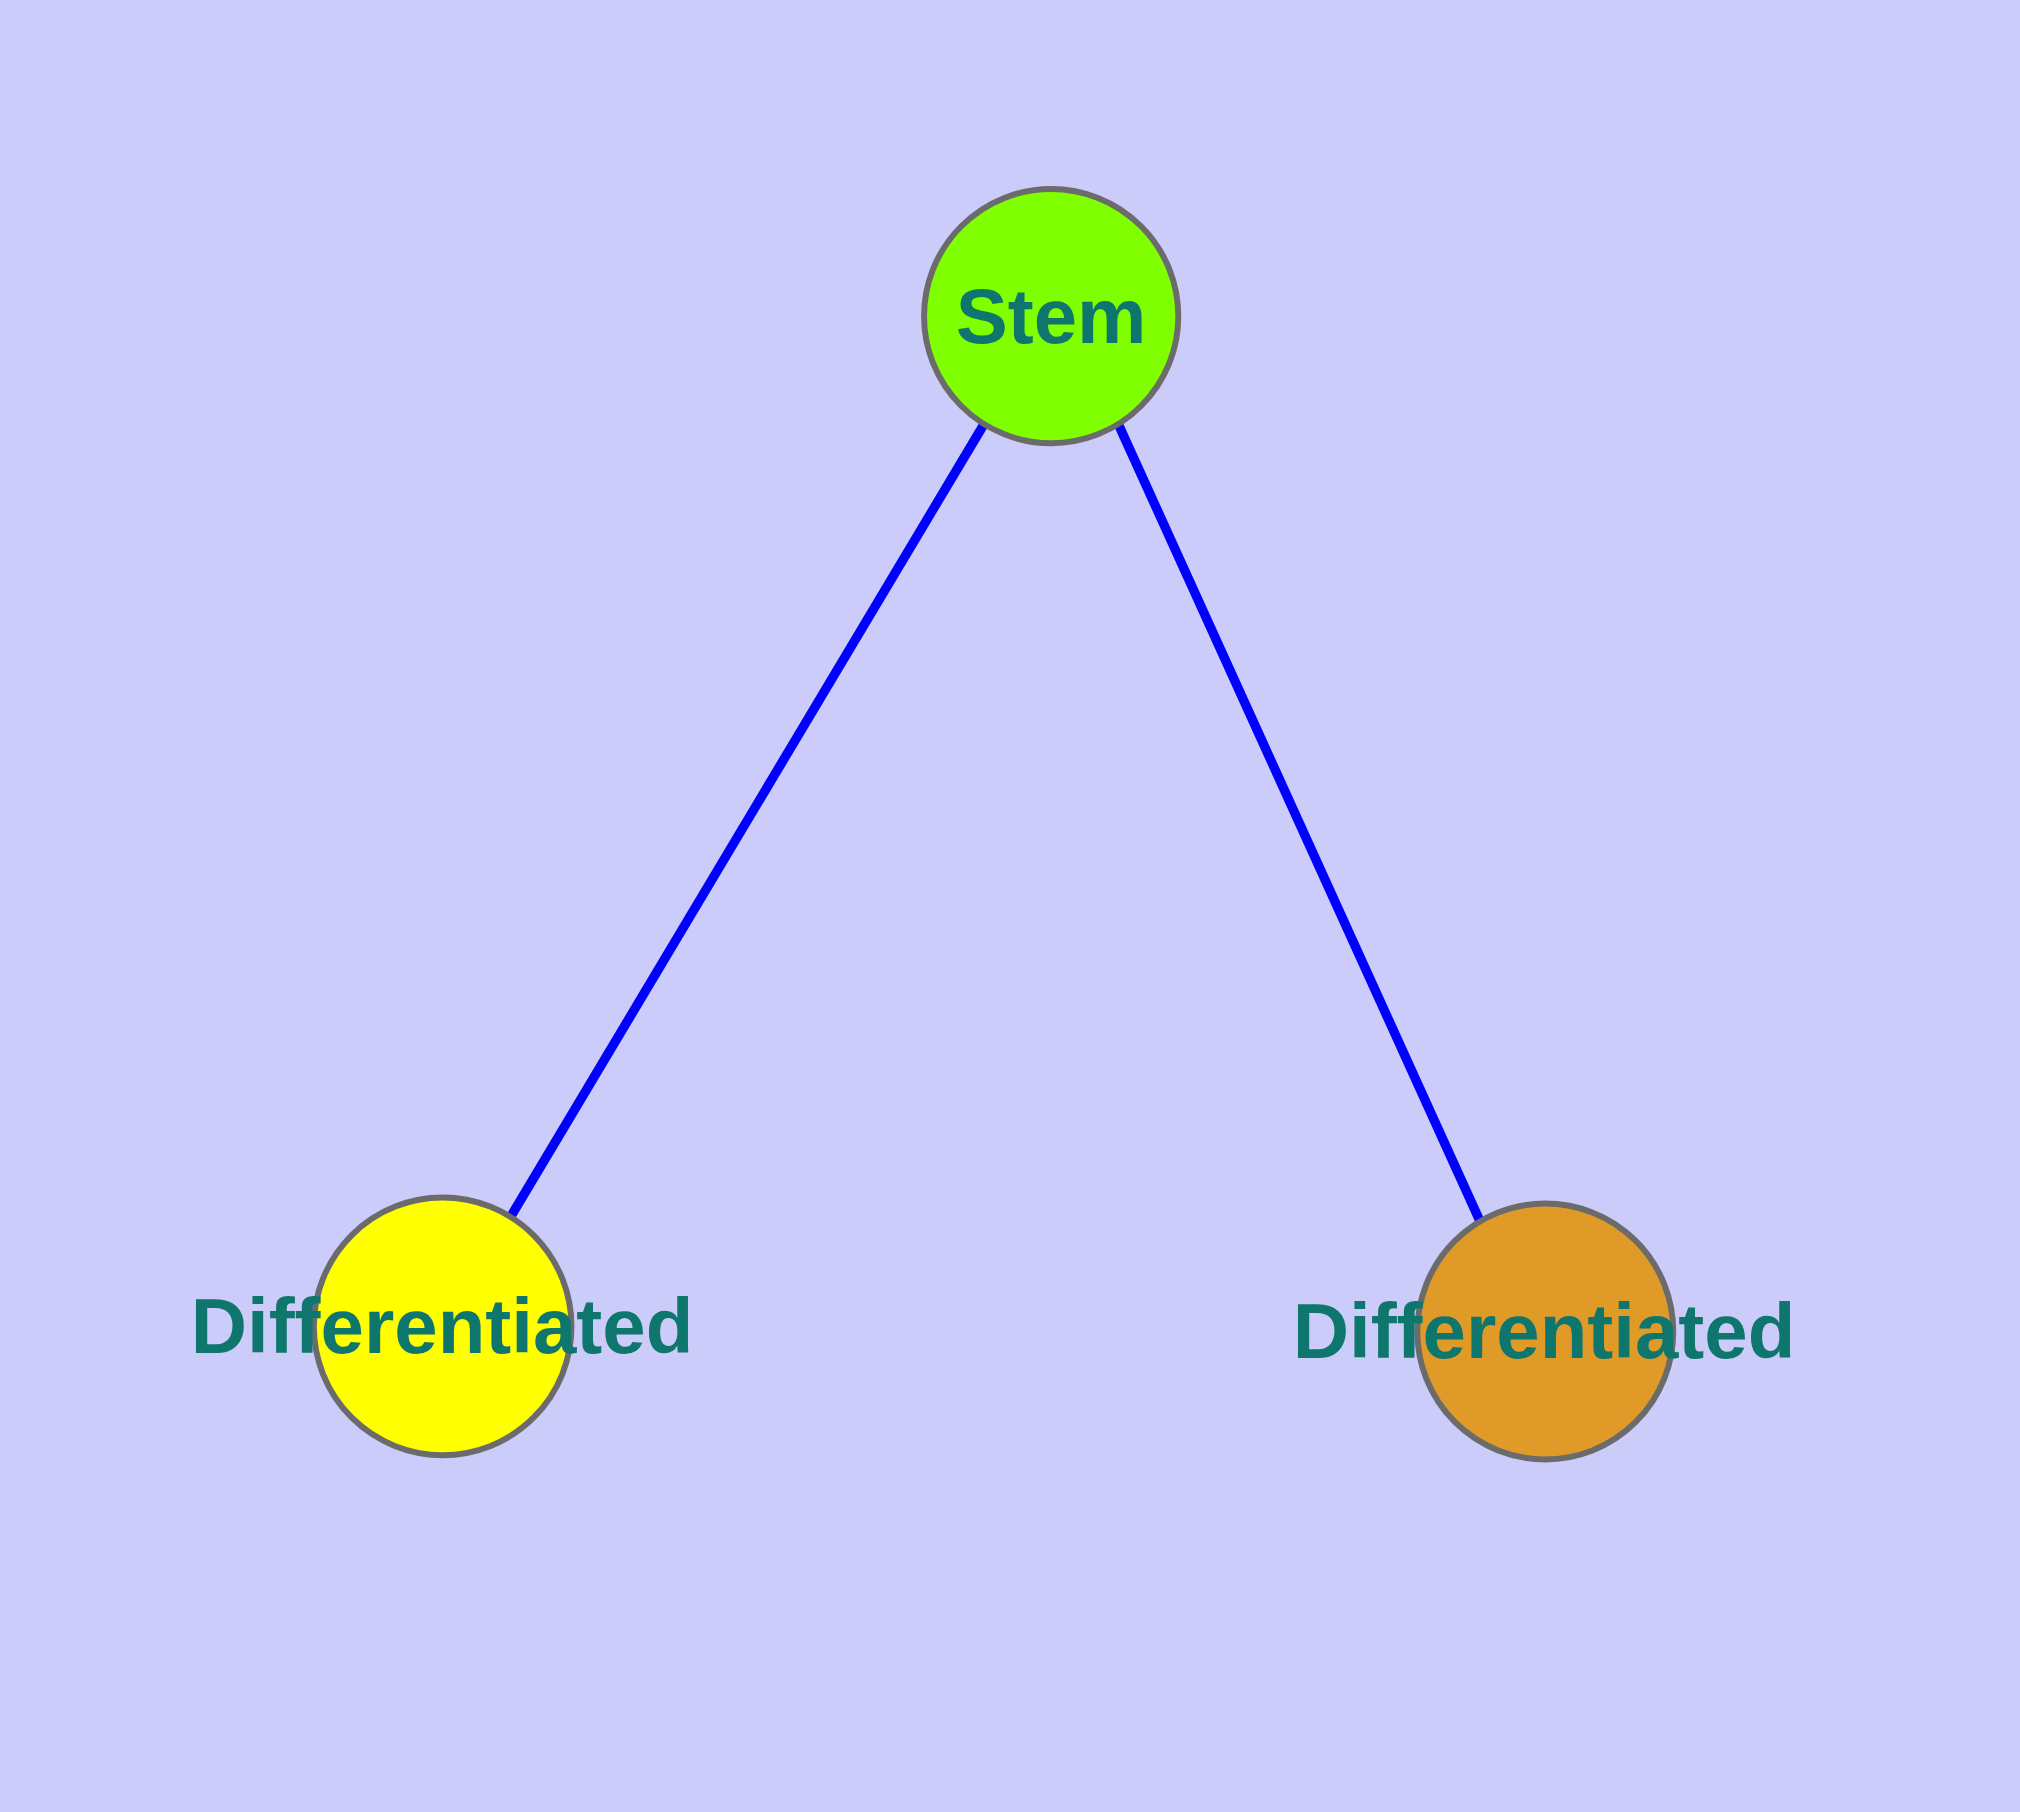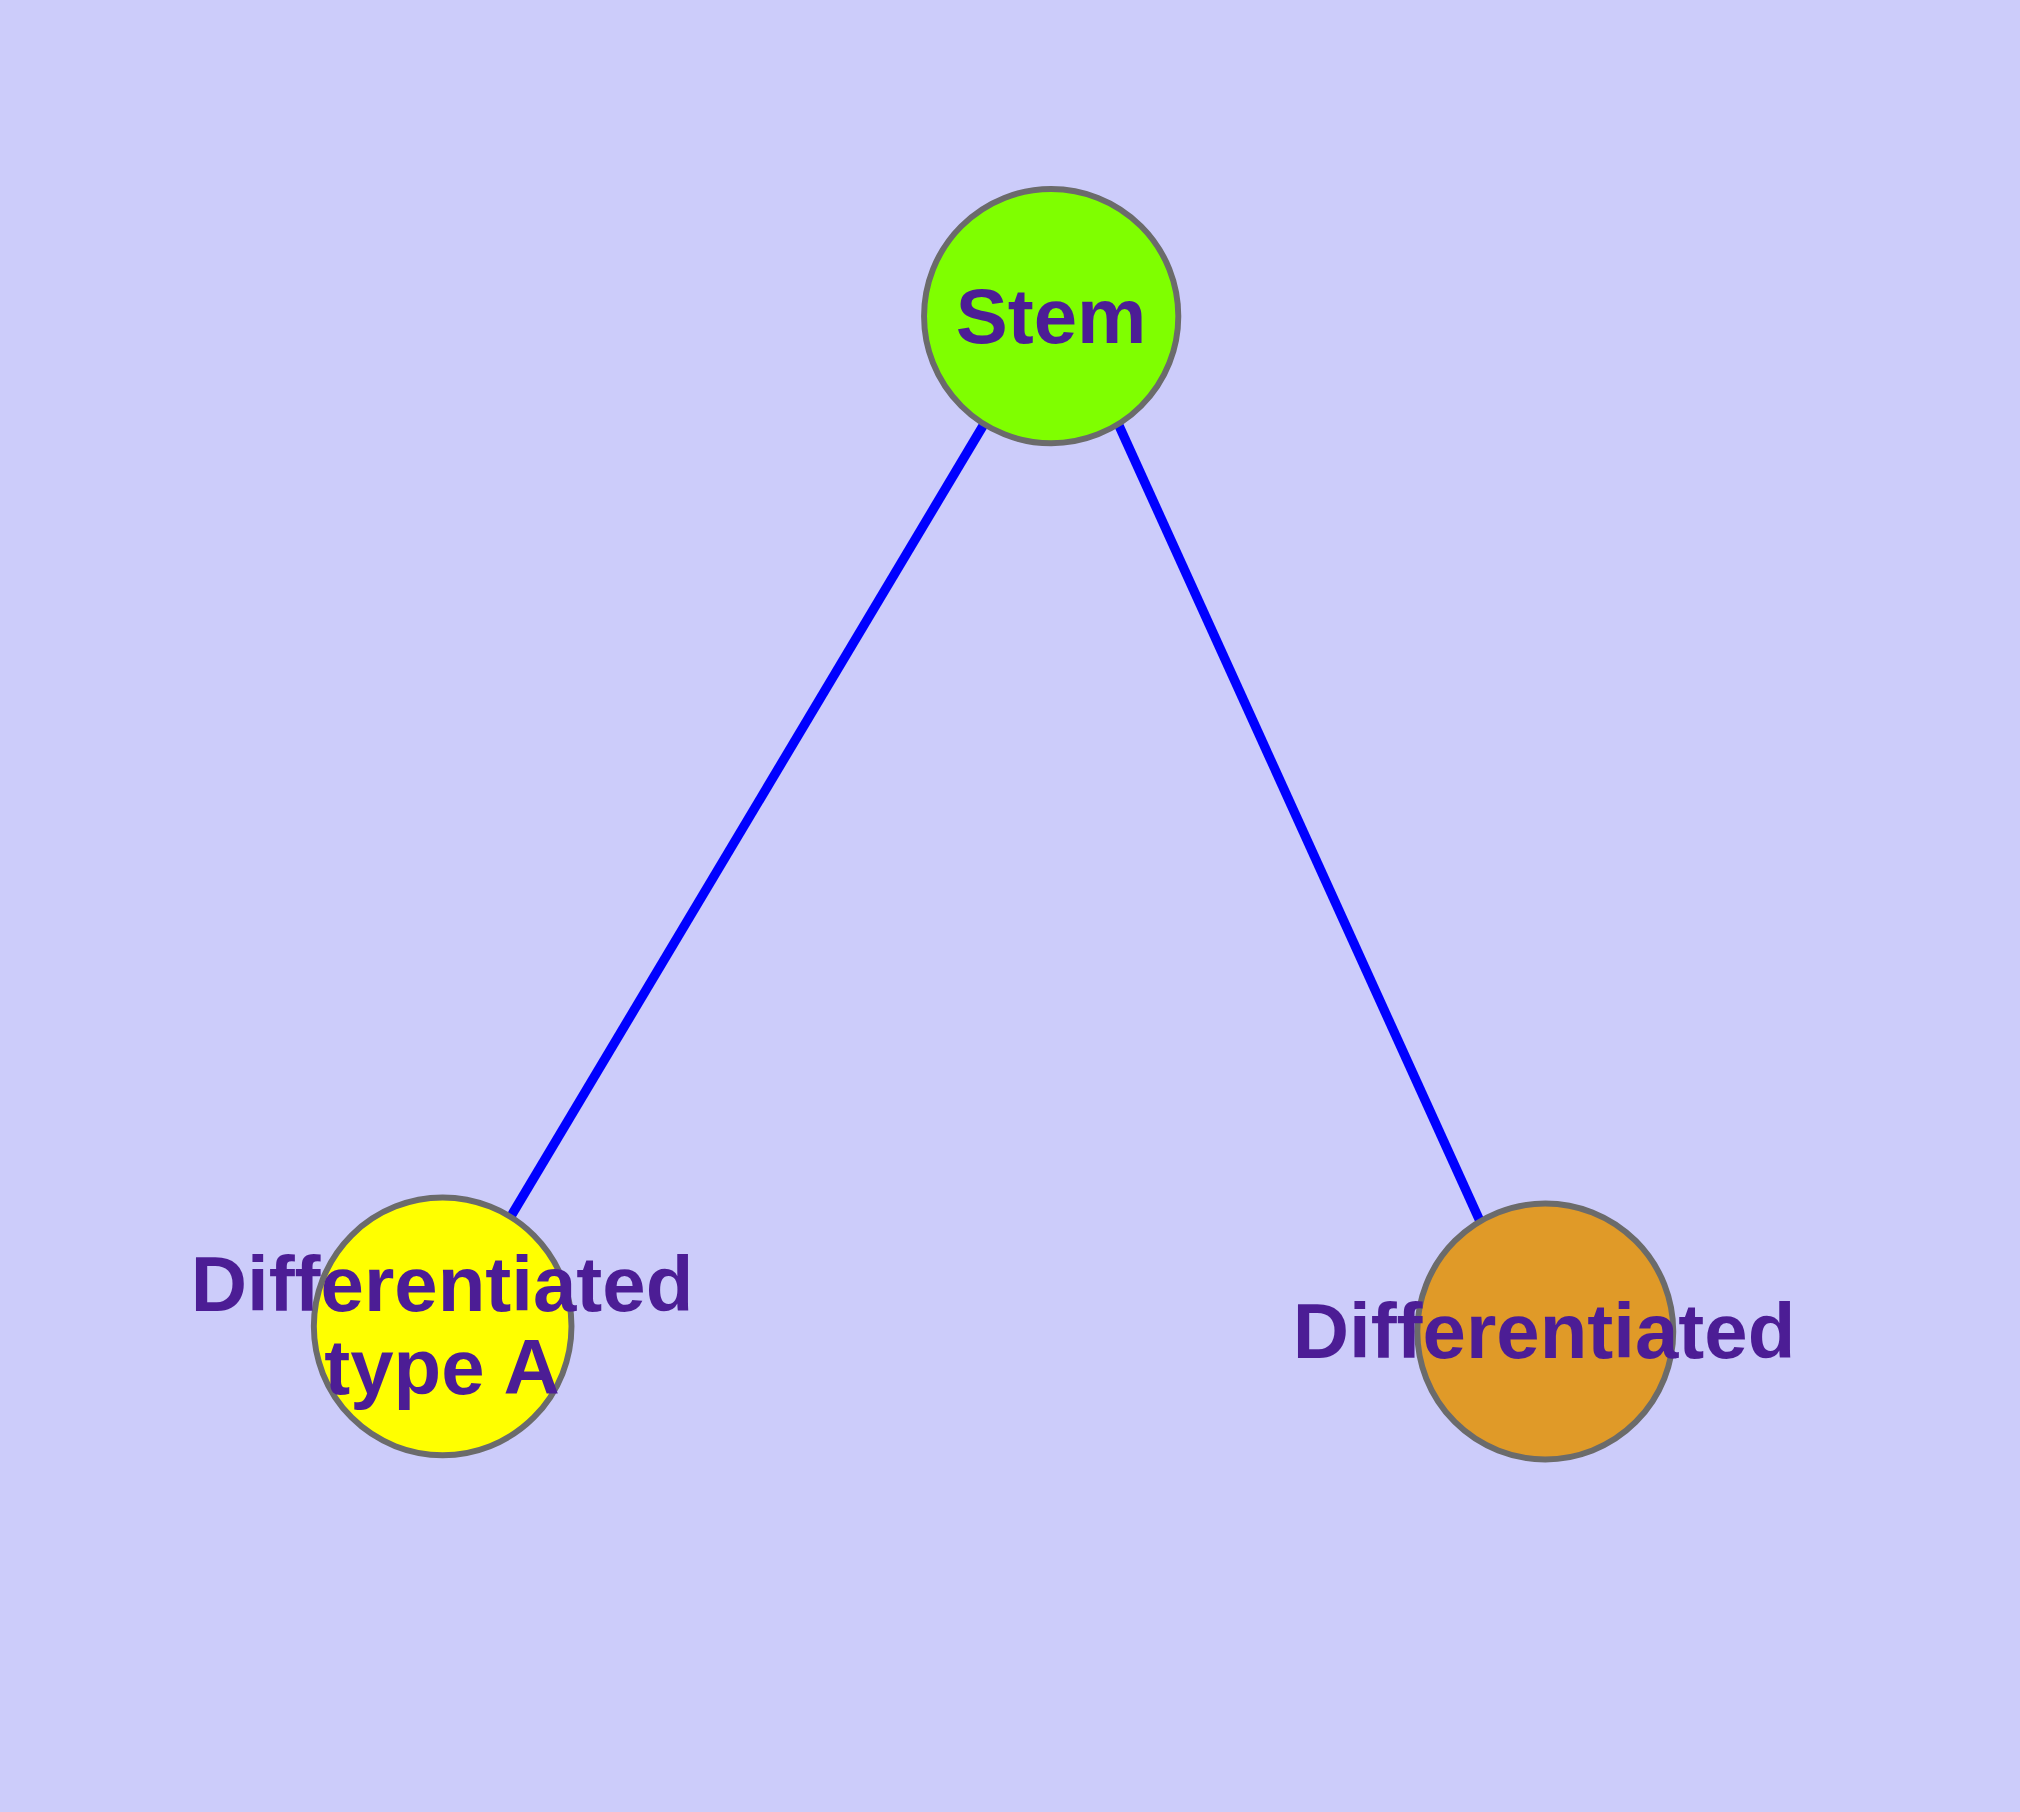--- a/index.html
+++ b/index.html
@@ -29,21 +29,21 @@
     stroke-width: 11;
     stroke-linecap: butt;
     fill: none;
   }
   .node-circle {
     stroke: #6b6b6b;
     stroke-width: 7;
   }
   .node-label {
     position: absolute;
-    color: #4c1d95;
+    color: #0f766e;
     font-family: "Liberation Sans", sans-serif;
     font-weight: bold;
     text-align: center;
     line-height: 1.06;
     white-space: nowrap;
     pointer-events: none;
     transform: translate(-50%, -50%);
   }
   .node-label .label-line {
     display: block;
@@ -65,21 +65,20 @@
       <circle class="node-circle" cx="1823" cy="1571" r="151" fill="#e09a28" stroke="#6b6b6b"></circle>
     </g>
   </svg>
 
   <div class="node-label" style="left: 1051px; top: 316px; font-size: 78px;">
     <span class="label-line">Stem</span>
   </div>
 
   <div class="node-label" style="left: 442px; top: 1326px; font-size: 78px;">
     <span class="label-line">Differentiated</span>
-    <span class="label-line">type A</span>
   </div>
 
   <div class="node-label" style="left: 1544px; top: 1331px; font-size: 78px;">
     <span class="label-line">Differentiated</span>
   </div>
 
 </div>
 
 
 </body></html>

